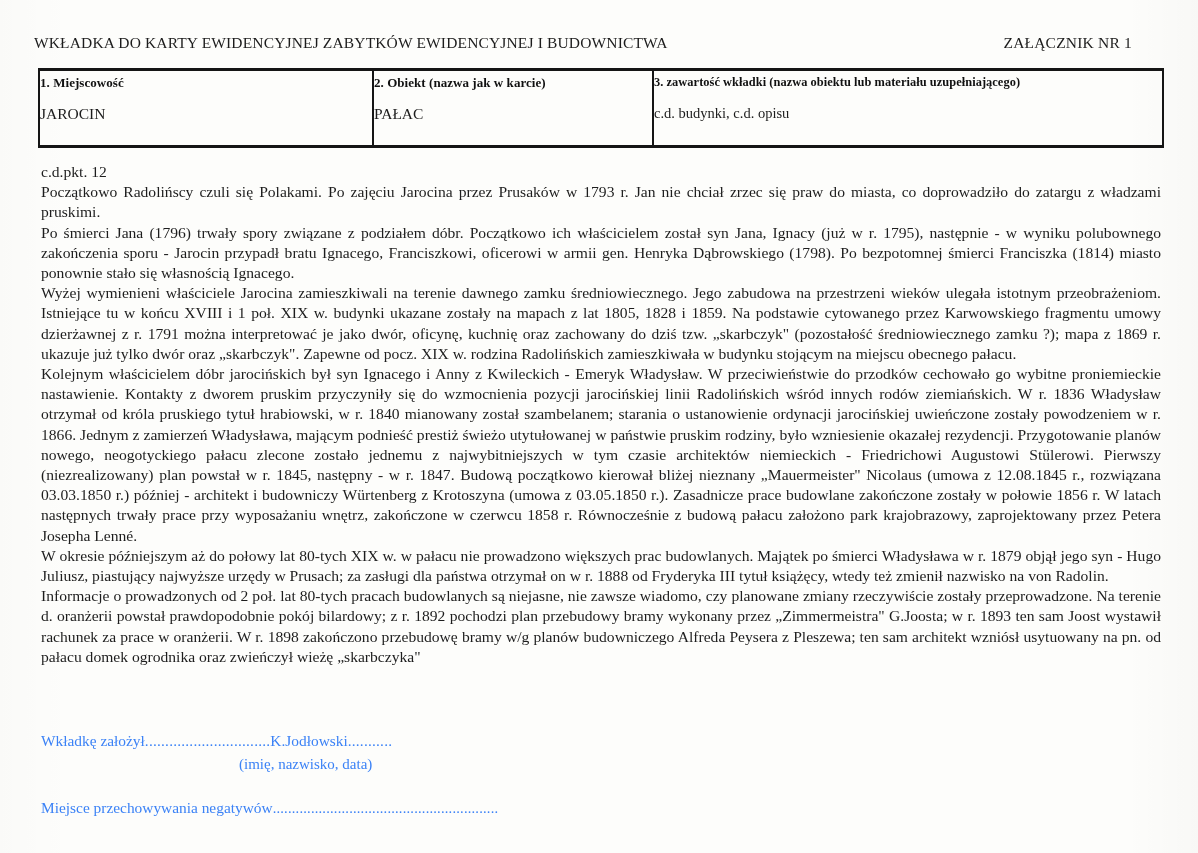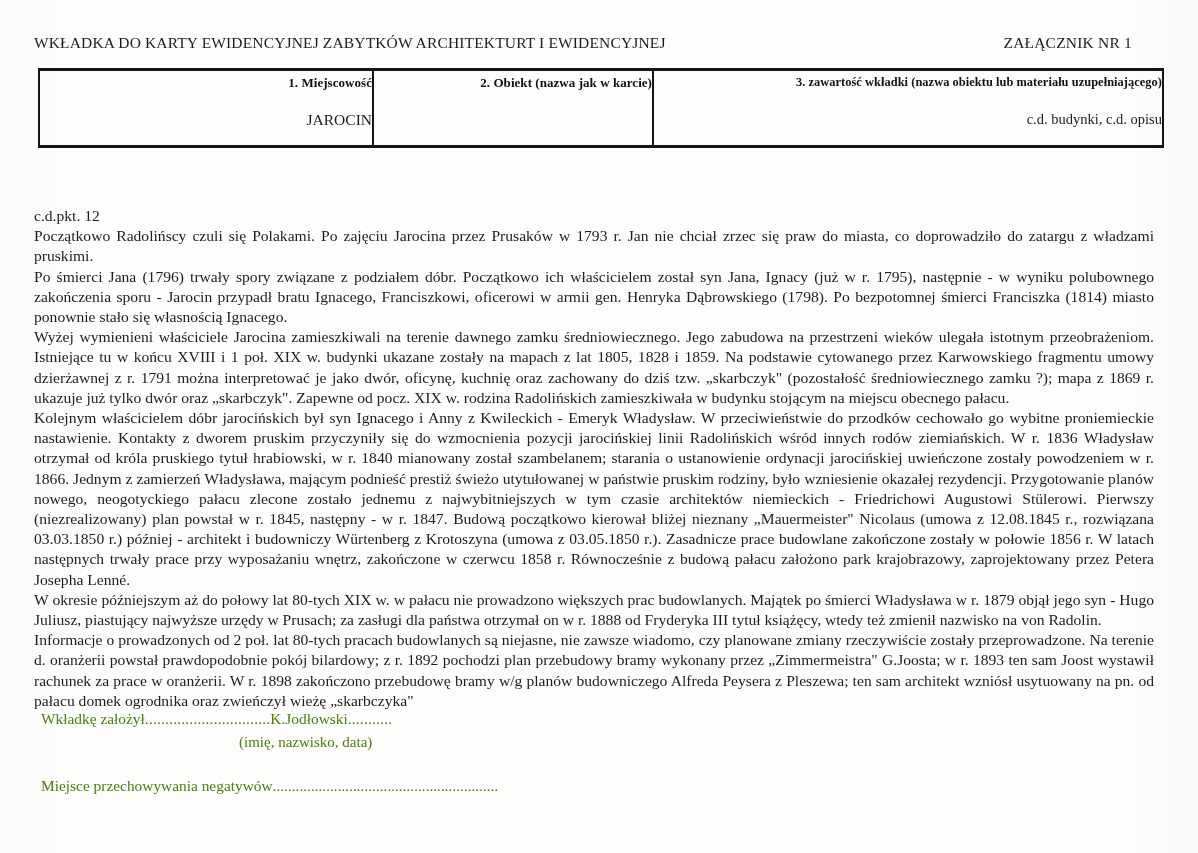--- a/index.html
+++ b/index.html
@@ -55,71 +55,69 @@
     left: 38px;
     width: 1126px;
     height: 80px;
     border-top: 3px solid #151515;
     border-bottom: 3px solid #151515;
     box-sizing: border-box;
     display: flex;
   }
   .info-cell {
     box-sizing: border-box;
-    padding: 4px 0 0 16px;
+    padding: 4px 0 0 0;
     position: relative;
-    text-align: right;
   }
   .info-cell.c1 { width: 334px; border-left: 2px solid #151515; }
   .info-cell.c2 { width: 280px; border-left: 2px solid #151515; }
   .info-cell.c3 { flex: 1; border-left: 2px solid #151515; border-right: 2px solid #151515; }
 
   .info-label {
     font-size: 13px;
     font-weight: bold;
     line-height: 1.25;
     color: #111;
     letter-spacing: 0.05px;
   }
   .info-cell.c3 .info-label { font-size: 12.4px; }
   .info-value {
     font-size: 15.5px;
     line-height: 1.3;
-    margin-top: 19px;
+    margin-top: 13px;
     color: #1c1c1c;
   }
   .info-cell.c3 .info-value { font-size: 14.5px; }
 
   
   .body-text {
     position: absolute;
     top: 162px;
-    left: 34px;
+    left: 41px;
     width: 1120px;
-    margin-top: 44px;
   }
   .para {
     font-size: 15.6px;
     line-height: 20.2px;
     text-align: justify;
     text-justify: inter-word;
     margin: 0;
     color: #1d1d1d;
     hyphens: none;
   }
   .para.nojustify { text-align: left; }
 
   
   .footer {
     position: absolute;
     left: 41px;
-    top: 710px;
+    top: 732px;
     width: 1120px;
     font-size: 15.4px;
-    color: #4d7c0f;
+    color: #3b82f6;
   }
   .footer-row1 {
     display: flex;
     align-items: baseline;
   }
   .footer-label { white-space: pre; }
   .footer-dots { letter-spacing: 0.2px; white-space: pre; }
   .footer-signature { white-space: pre; }
   .footer-hint {
     margin-top: 6px;
@@ -143,33 +141,34 @@
   }
 </style>
 </head>
 <body>
 
 <div class="page">
 
   <div class="scan-tint"></div>
 
   <div class="doc-header">
-    <div class="doc-header-title">WKŁADKA DO KARTY EWIDENCYJNEJ ZABYTKÓW ARCHITEKTURT I EWIDENCYJNEJ</div>
+    <div class="doc-header-title">WKŁADKA DO KARTY EWIDENCYJNEJ ZABYTKÓW EWIDENCYJNEJ I BUDOWNICTWA</div>
     <div class="doc-header-annex">ZAŁĄCZNIK NR 1</div>
   </div>
 
   <div class="info-table">
 
     <div class="info-cell c1">
       <div class="info-label">1. Miejscowość</div>
       <div class="info-value">JAROCIN</div>
     </div>
 
     <div class="info-cell c2">
       <div class="info-label">2. Obiekt (nazwa jak w karcie)</div>
+      <div class="info-value">PAŁAC</div>
     </div>
 
     <div class="info-cell c3">
       <div class="info-label">3. zawartość wkładki (nazwa obiektu lub materiału uzupełniającego)</div>
       <div class="info-value">c.d. budynki, c.d. opisu</div>
     </div>
 
   </div>
 
   <div class="body-text">

